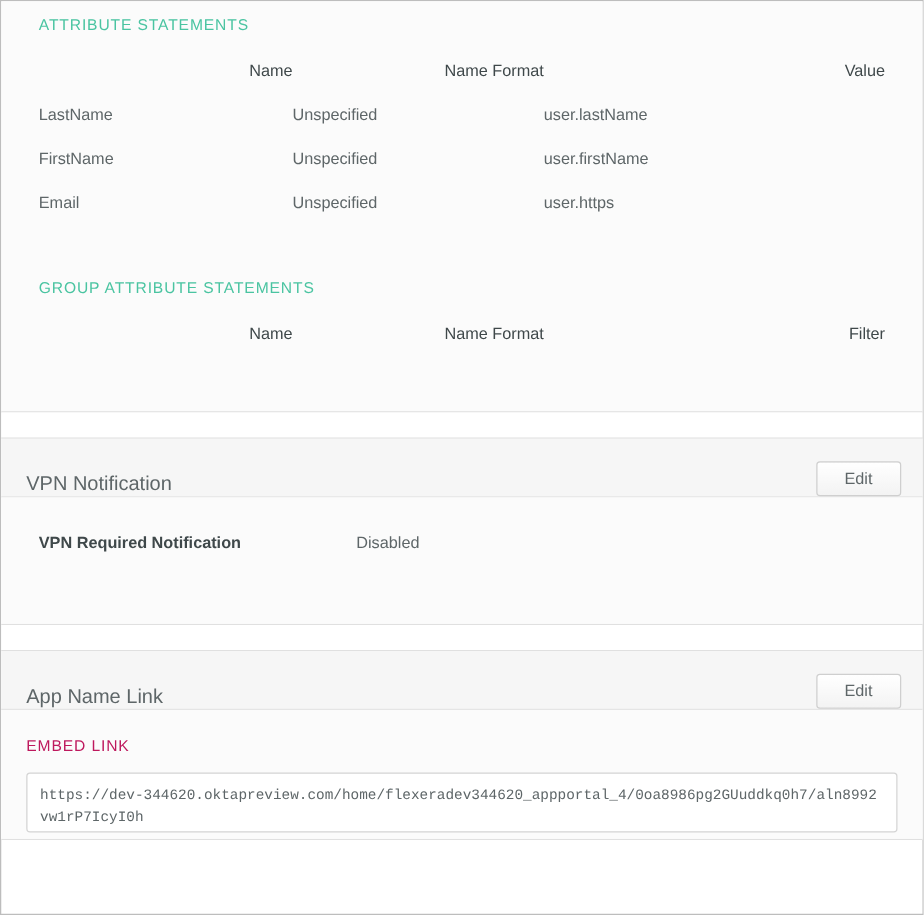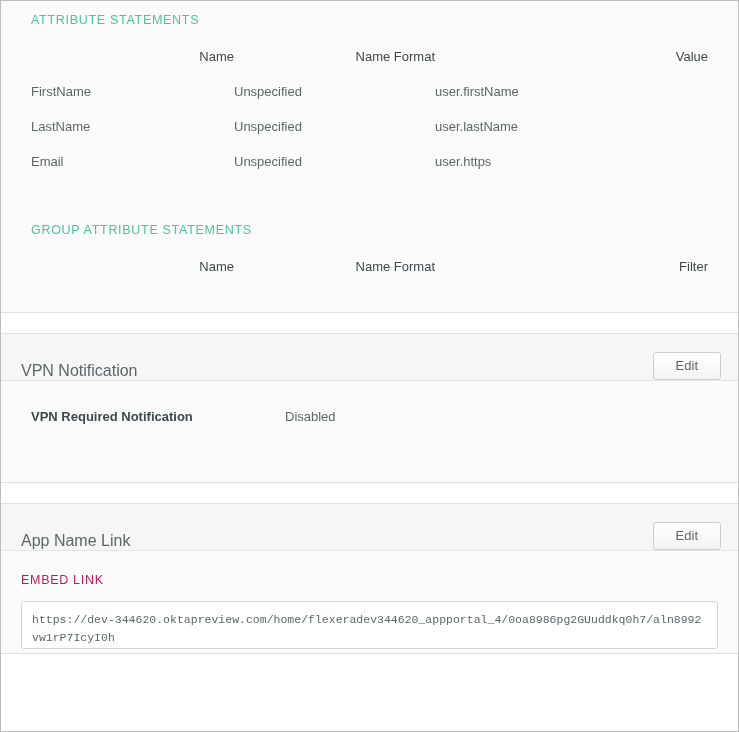--- a/index.html
+++ b/index.html
@@ -27,21 +27,21 @@
     border-bottom: 1px solid #e0e0e0;
     box-sizing: border-box;
   }
   .panel-body {
     padding: 0 30px;
   }
 
   
   #attr-section {
     padding-top: 12px;
-    padding-bottom: 18px;
+    padding-bottom: 35px;
   }
   .section-title {
     color: #4ac4a1;
     font-size: 12.5px;
     letter-spacing: 0.7px;
     font-weight: 400;
     margin: 0 0 22px 0;
     text-transform: uppercase;
   }
   .section-title.second {
@@ -180,28 +180,28 @@
         </colgroup>
       <thead>
         <tr>
           <th>Name</th>
           <th>Name Format</th>
           <th>Value</th>
         </tr>
       </thead>
       <tbody>
         <tr>
+          <td>LastName</td>
+          <td>Unspecified</td>
+          <td>user.lastName</td>
+        </tr>
+        <tr>
           <td>FirstName</td>
           <td>Unspecified</td>
           <td>user.firstName</td>
-        </tr>
-        <tr>
-          <td>LastName</td>
-          <td>Unspecified</td>
-          <td>user.lastName</td>
         </tr>
         <tr>
           <td>Email</td>
           <td>Unspecified</td>
           <td>user.https</td>
         </tr>
       </tbody>
     </table>
 
     <h3 class="section-title second">GROUP ATTRIBUTE STATEMENTS</h3>

